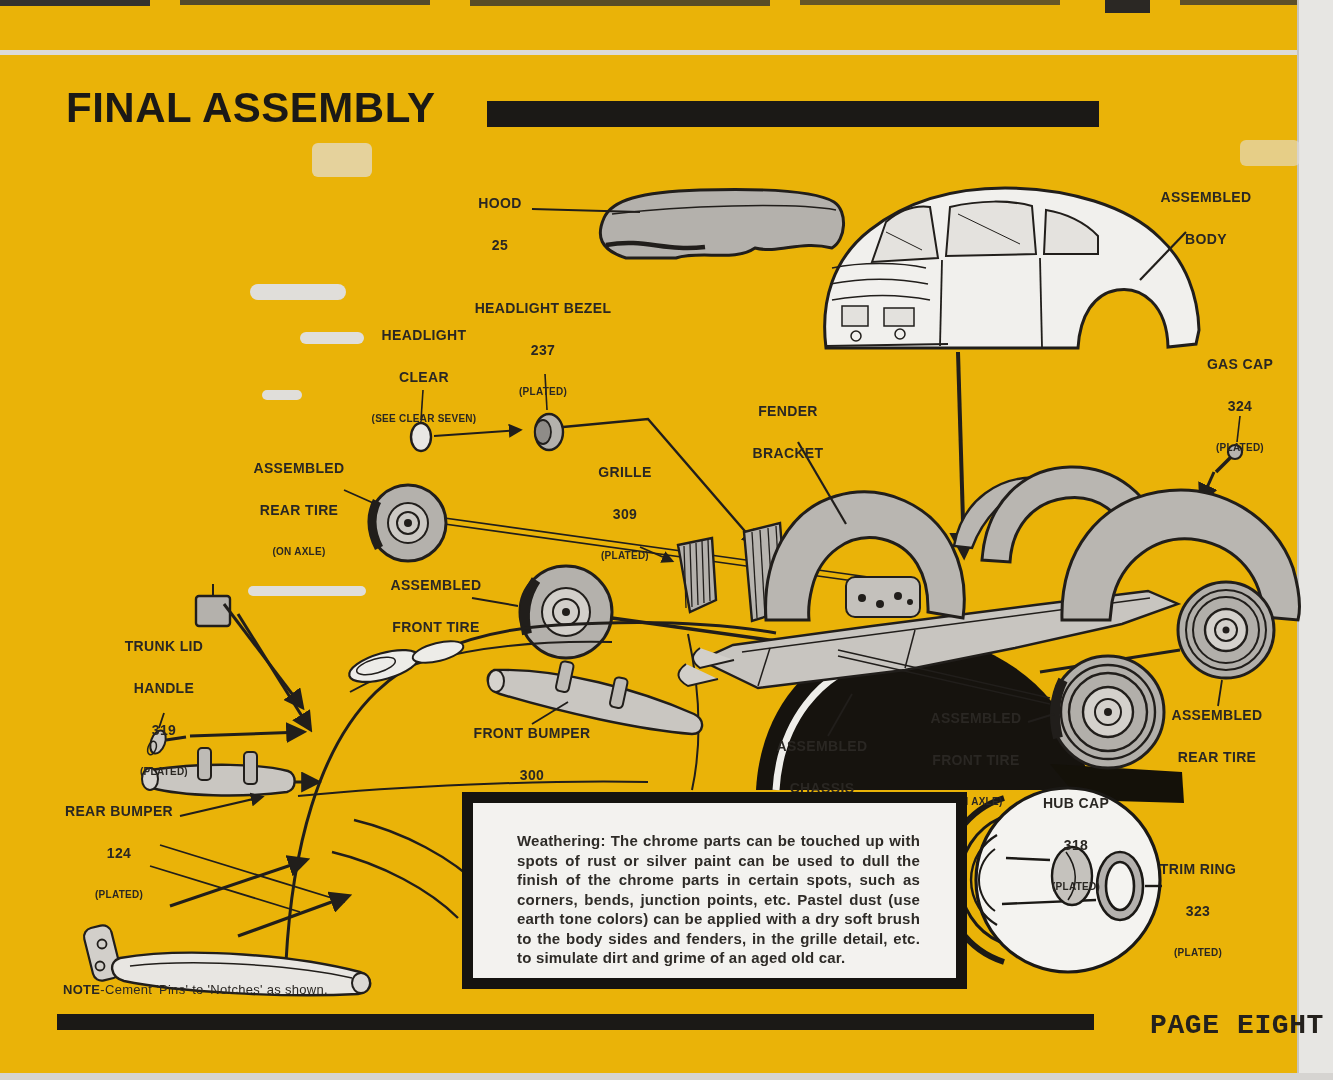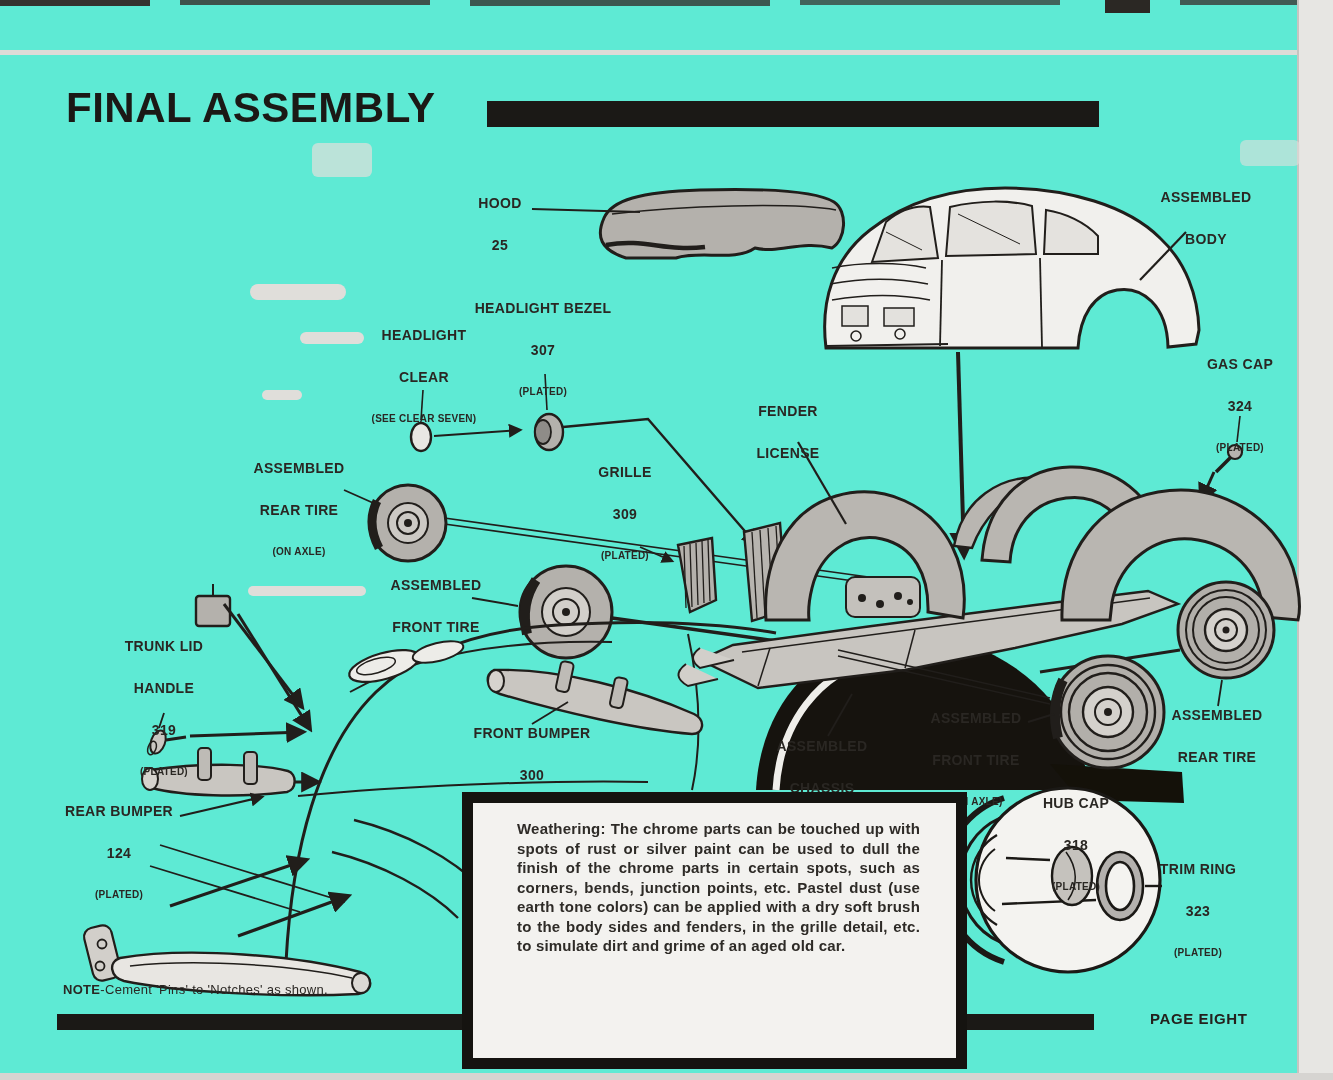--- a/index.html
+++ b/index.html
@@ -1,34 +1,34 @@
 <!DOCTYPE html>
 <html><head>
 <meta charset="utf-8">
 <style>
   html,body{margin:0;padding:0;background:#c9c8c5;}
-  .page{position:relative;width:1333px;height:1080px;background:#5eead4;overflow:hidden;
+  .page{position:relative;width:1333px;height:1080px;background:#eab308;overflow:hidden;
         font-family:"Liberation Sans",sans-serif;color:#211e1b;}
   .art{position:absolute;left:0;top:0;z-index:1;}
   .title{position:absolute;left:66px;top:84px;z-index:2;font-size:42px;font-weight:700;
          letter-spacing:.5px;color:#1b1916;white-space:nowrap;}
   .titlebar{position:absolute;left:487px;top:101px;width:612px;height:26px;background:#1b1916;z-index:2;}
   .plabel{position:absolute;z-index:3;display:flex;flex-direction:column;align-items:center;
           transform:translateX(-50%);font-weight:700;font-size:14px;line-height:17px;
           letter-spacing:.35px;text-align:center;color:#2a2723;white-space:nowrap;gap:25px;}
   .plabel .sm{font-size:10px;line-height:15px;letter-spacing:.25px;}
-  .wbox{position:absolute;left:462px;top:792px;width:505px;height:277px;z-index:3;
-        background:#f3f2ef;border:11px solid #151310;box-sizing:border-box;padding:16px 36px 0 44px;}
+  .wbox{position:absolute;left:462px;top:792px;width:505px;height:197px;z-index:3;
+        background:#f3f2ef;border:11px solid #151310;box-sizing:border-box;padding:28px 36px 0 44px;}
   .wbox p{margin:0;font-size:15px;font-weight:700;line-height:19.5px;text-align:justify;
           color:#2e2b27;letter-spacing:.2px;}
   .note{position:absolute;left:63px;top:982px;z-index:3;font-size:13px;letter-spacing:.3px;color:#2a2723;}
   .note b{font-weight:700;}
   .bottomrule{position:absolute;left:57px;top:1014px;width:1037px;height:16px;background:#1b1916;z-index:2;}
-  .pagenum{position:absolute;left:1150px;top:1010px;z-index:3;font-size:15px;font-weight:700;
-           letter-spacing:.6px;color:#24211d;}
+  .pagenum{position:absolute;left:1150px;top:1010px;z-index:3;font-size:28px;font-weight:700;
+           letter-spacing:.6px;color:#24211d;font-family:Liberation Mono, monospace;}
 </style>
 </head>
 <body>
 
 <div class="page">
 
   <svg class="art" width="1333" height="1080" viewBox="0 0 1333 1080">
     <defs>
       <marker id="ah" viewBox="0 0 10 10" refX="8" refY="5" markerWidth="7" markerHeight="7" orient="auto-start-reverse">
         <path d="M0,0 L10,5 L0,10 z" fill="#211e1b"></path>
@@ -257,36 +257,36 @@
   <div class="plabel" style="left:500px;top:195px">
     <span>HOOD</span>
     <span>25</span>
   </div>
   <div class="plabel" style="left:1206px;top:189px">
     <span>ASSEMBLED</span>
     <span>BODY</span>
   </div>
   <div class="plabel" style="left:543px;top:300px">
     <span>HEADLIGHT BEZEL</span>
-    <span>307</span>
+    <span>237</span>
     <span class="sm">(PLATED)</span>
   </div>
   <div class="plabel" style="left:424px;top:327px">
     <span>HEADLIGHT</span>
     <span>CLEAR</span>
     <span class="sm">(SEE CLEAR SEVEN)</span>
   </div>
   <div class="plabel" style="left:1240px;top:356px">
     <span>GAS CAP</span>
     <span>324</span>
     <span class="sm">(PLATED)</span>
   </div>
   <div class="plabel" style="left:788px;top:403px">
     <span>FENDER</span>
-    <span>LICENSE</span>
+    <span>BRACKET</span>
   </div>
   <div class="plabel" style="left:299px;top:460px">
     <span>ASSEMBLED</span>
     <span>REAR TIRE</span>
     <span class="sm">(ON AXLE)</span>
   </div>
   <div class="plabel" style="left:625px;top:464px">
     <span>GRILLE</span>
     <span>309</span>
     <span class="sm">(PLATED)</span>

